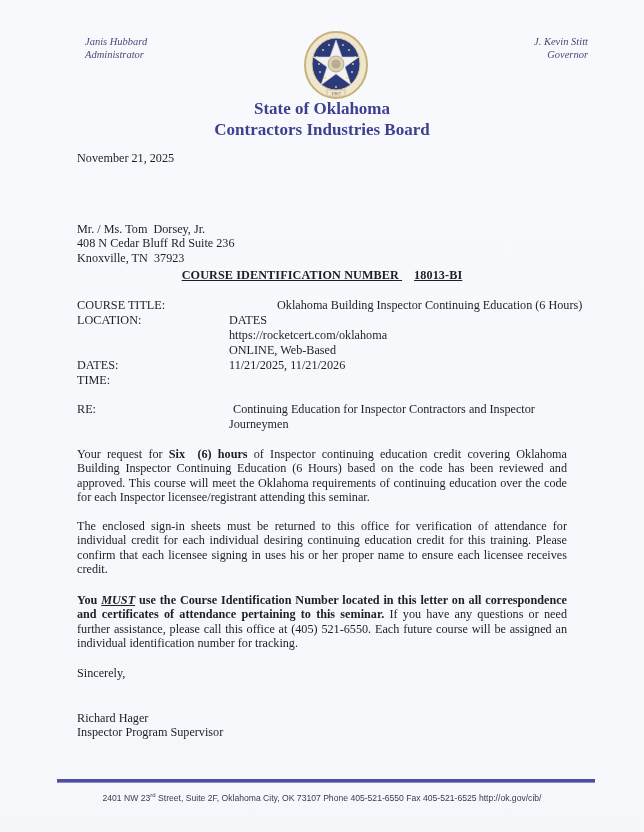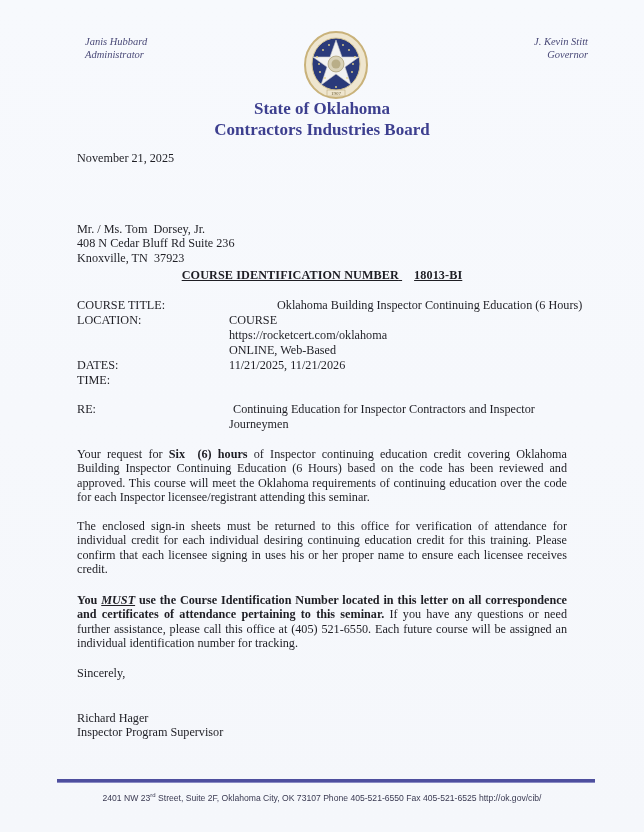--- a/index.html
+++ b/index.html
@@ -163,21 +163,21 @@
 
   <div class="course-id">
     <span>COURSE IDENTIFICATION NUMBER</span>
     <span class="num">18013-BI</span>
   </div>
 
   <div class="text field-label" style="top:298px;">COURSE TITLE:</div>
   <div class="text field-value" style="top:298px;margin-left:48px;">Oklahoma Building Inspector Continuing Education (6 Hours)</div>
 
   <div class="text field-label" style="top:313px;">LOCATION:</div>
-  <div class="text field-value" style="top:313px;">COURSE</div>
+  <div class="text field-value" style="top:313px;">DATES</div>
   <div class="text field-value" style="top:328px;">https://rocketcert.com/oklahoma</div>
   <div class="text field-value" style="top:343px;">ONLINE, Web-Based</div>
 
   <div class="text field-label" style="top:358px;">DATES:</div>
   <div class="text field-value" style="top:358px;">11/21/2025, 11/21/2026</div>
 
   <div class="text field-label" style="top:373px;">TIME:</div>
   <div class="text field-value" style="top:373px;"></div>
 
   <div class="text field-label" style="top:402px;">RE:</div>

